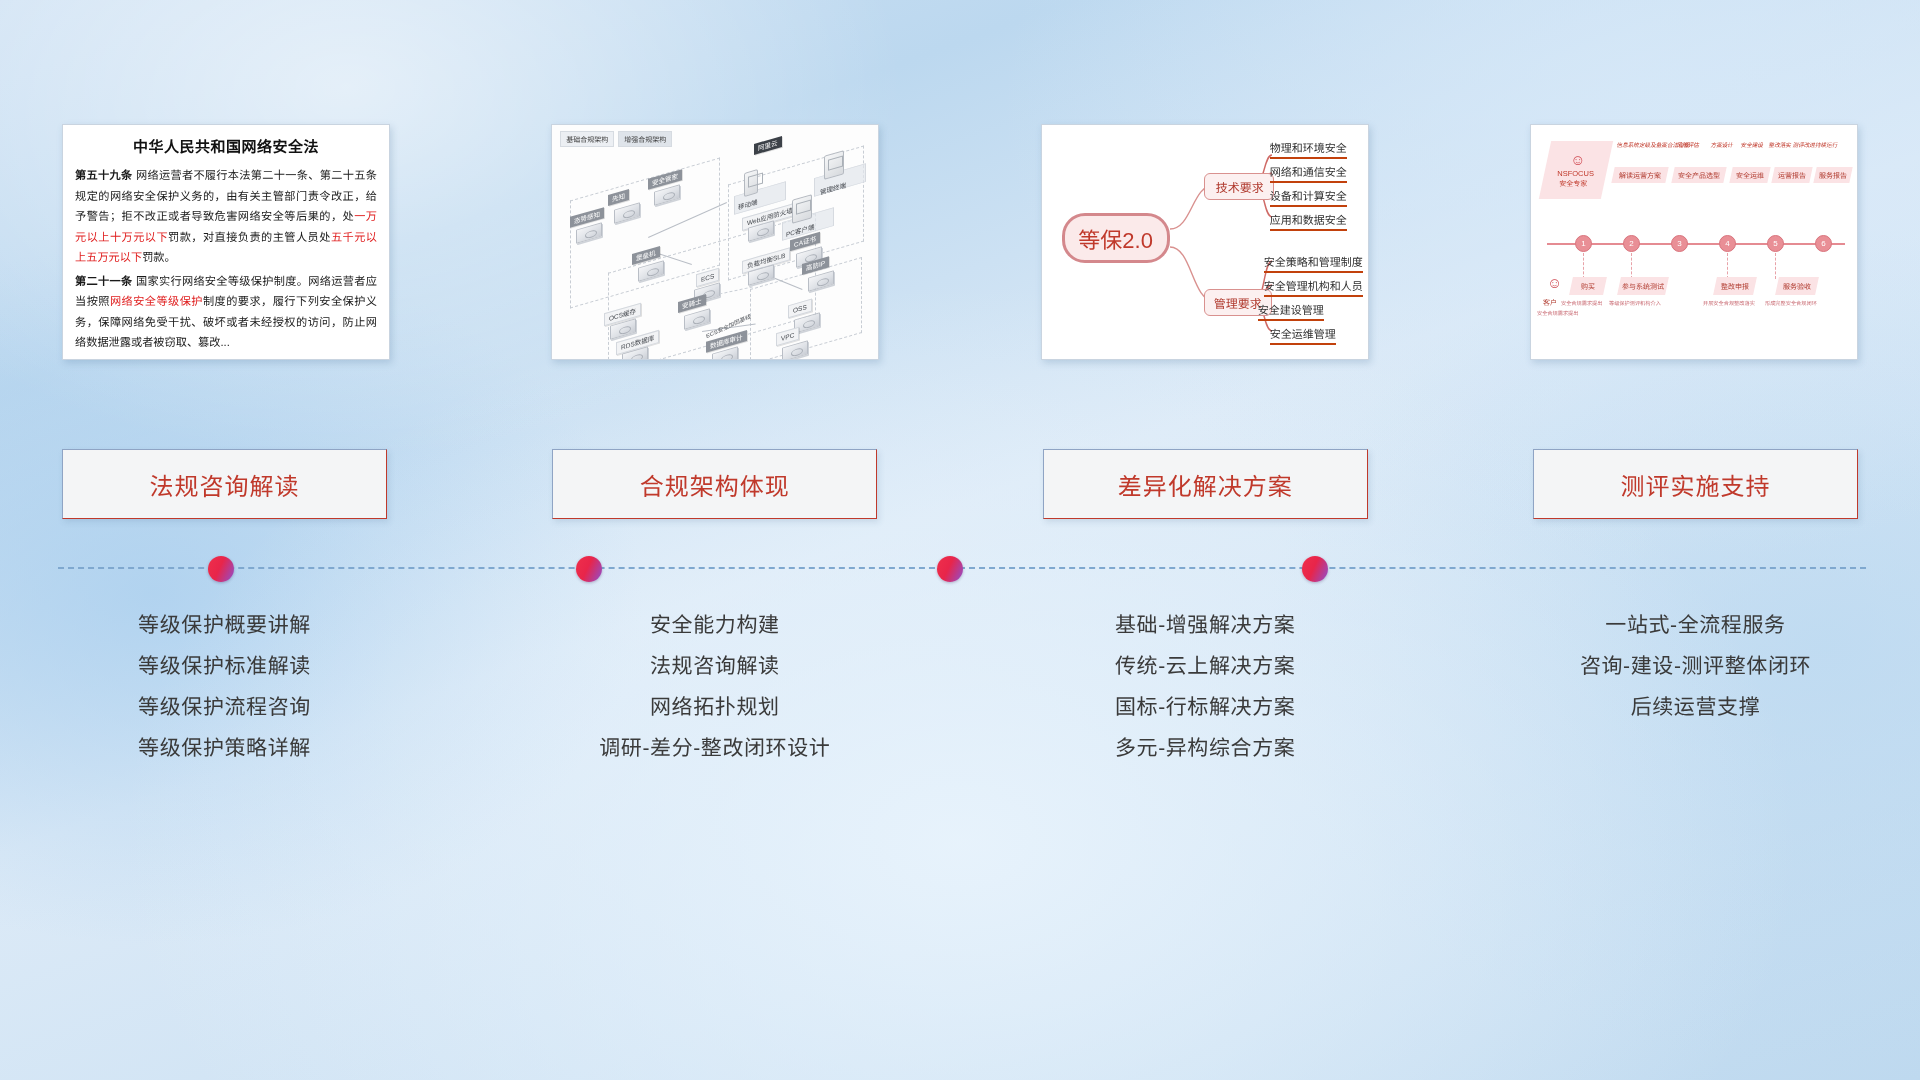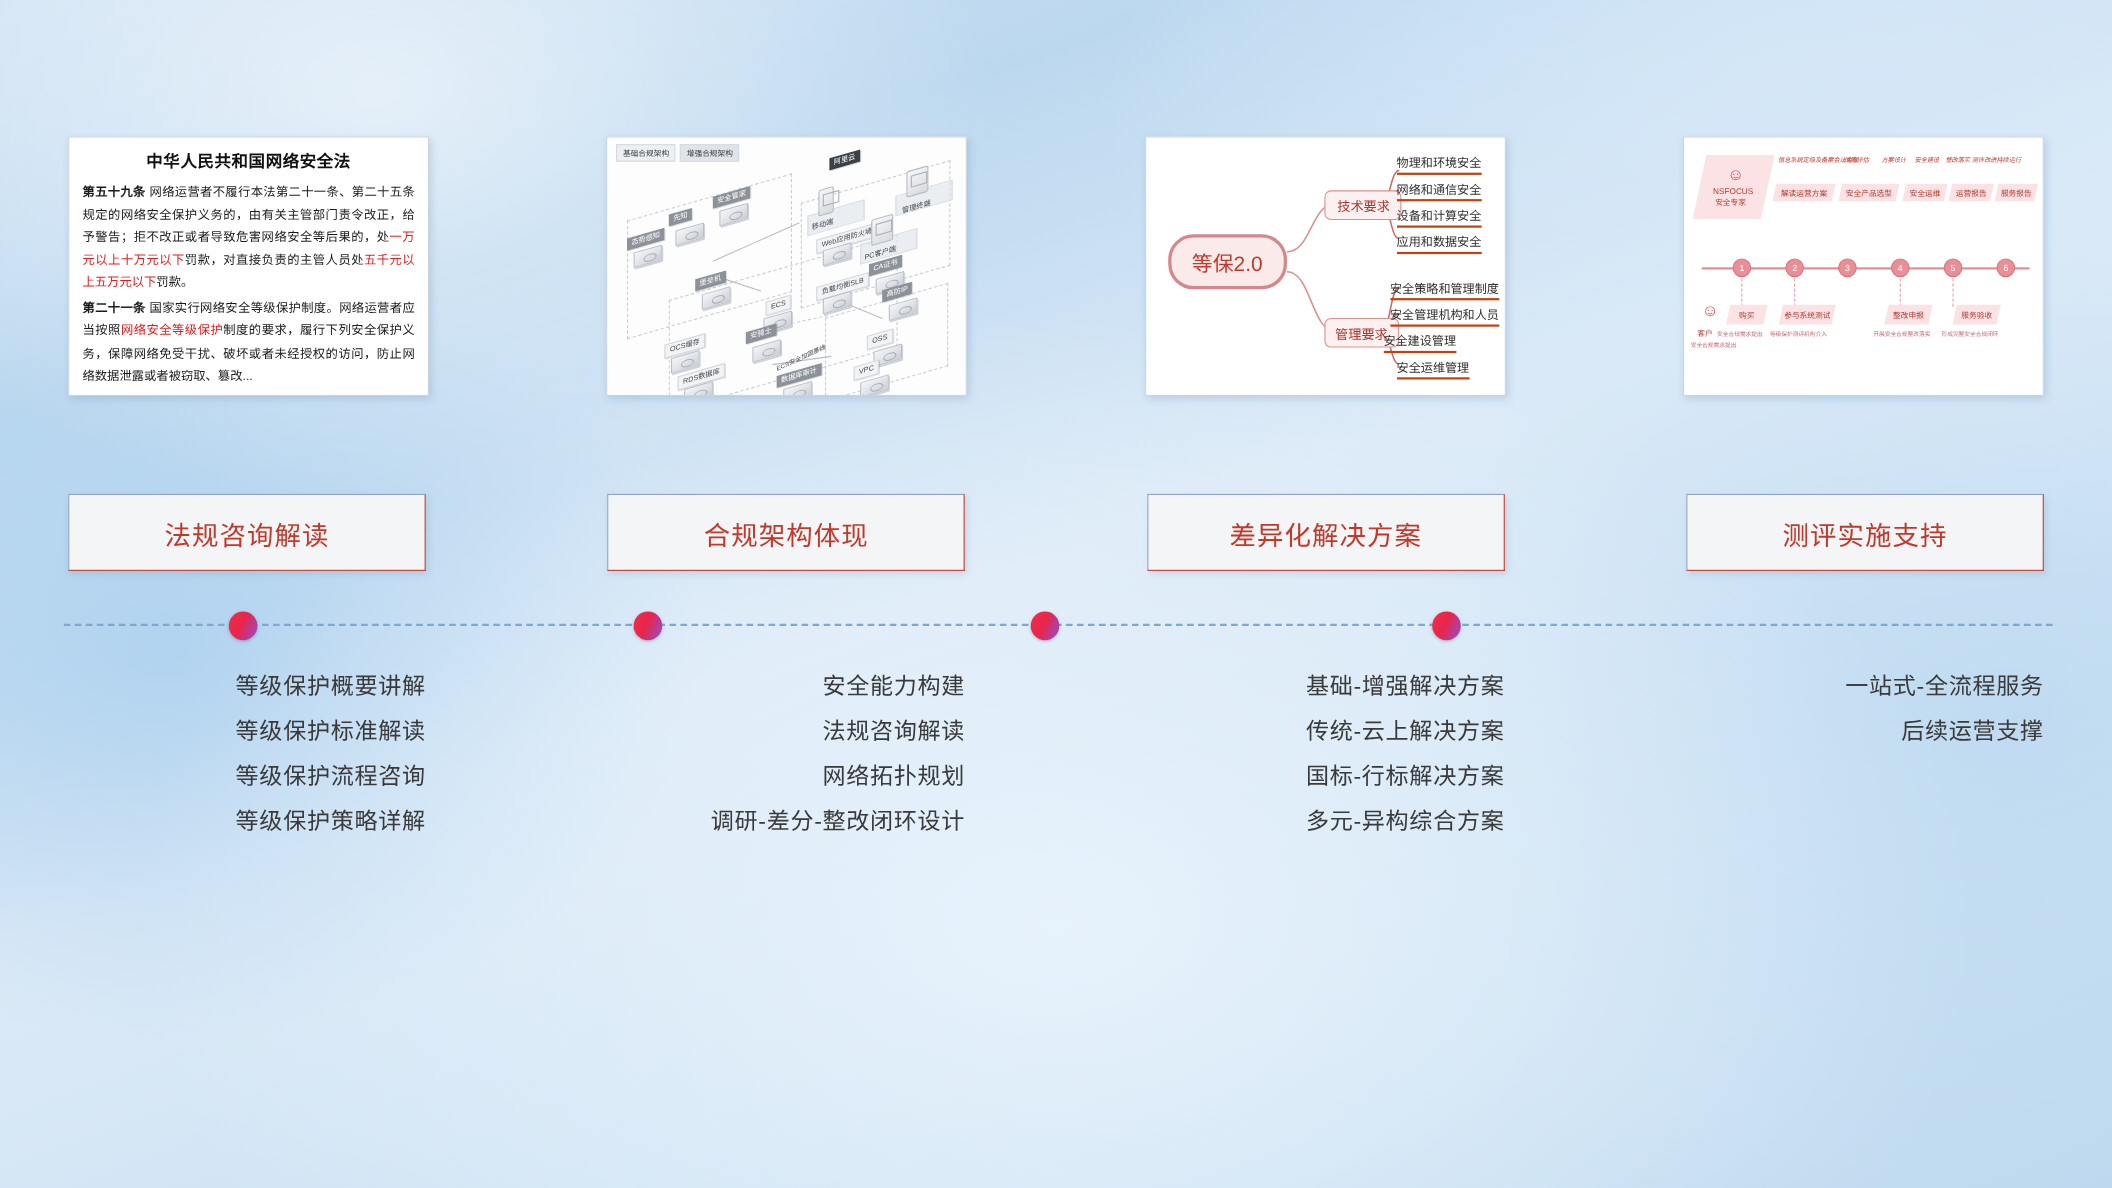--- a/index.html
+++ b/index.html
@@ -120,21 +120,21 @@
   }
 
   
   .mind-card { background: #fff; }
   .mm-root {
     position: absolute; left: 20px; top: 88px;
     width: 108px; height: 50px;
     border: 3px solid #d4888c; border-radius: 23px;
     background: #fbeaea;
     display: flex; align-items: center; justify-content: center;
-    font-size: 19px; color: #c0392b; font-weight: 500;
+    font-size: 22px; color: #c0392b; font-weight: 500;
   }
   .mm-node {
     position: absolute;
     border: 1.5px solid #d9918f; border-radius: 6px;
     background: #fcf0f0;
     font-size: 12px; color: #b03a2e;
     padding: 4px 9px; white-space: nowrap;
   }
   .mm-leaf {
     position: absolute;
@@ -225,21 +225,21 @@
 
   
   .bullets {
     position: absolute;
     top: 604px; left: 62px;
     width: 1796px;
     display: flex; justify-content: space-between;
   }
   .bcol {
     width: 325px;
-    display: flex; flex-direction: column; align-items: flex-end;
+    display: flex; flex-direction: column; align-items: center;
   }
   .bcol .bi {
     font-size: 21px; color: #3a3a3a;
     line-height: 41px; white-space: nowrap;
     letter-spacing: .6px;
   }
 </style>
 </head>
 <body>
 
@@ -509,15 +509,16 @@
     <div class="bi">调研-差分-整改闭环设计</div>
   </div>
   <div class="bcol">
     <div class="bi">基础-增强解决方案</div>
     <div class="bi">传统-云上解决方案</div>
     <div class="bi">国标-行标解决方案</div>
     <div class="bi">多元-异构综合方案</div>
   </div>
   <div class="bcol">
     <div class="bi">一站式-全流程服务</div>
+    <div class="bi">咨询-建设-测评整体闭环</div>
     <div class="bi">后续运营支撑</div>
   </div>
 </div>
 
 </body></html>

